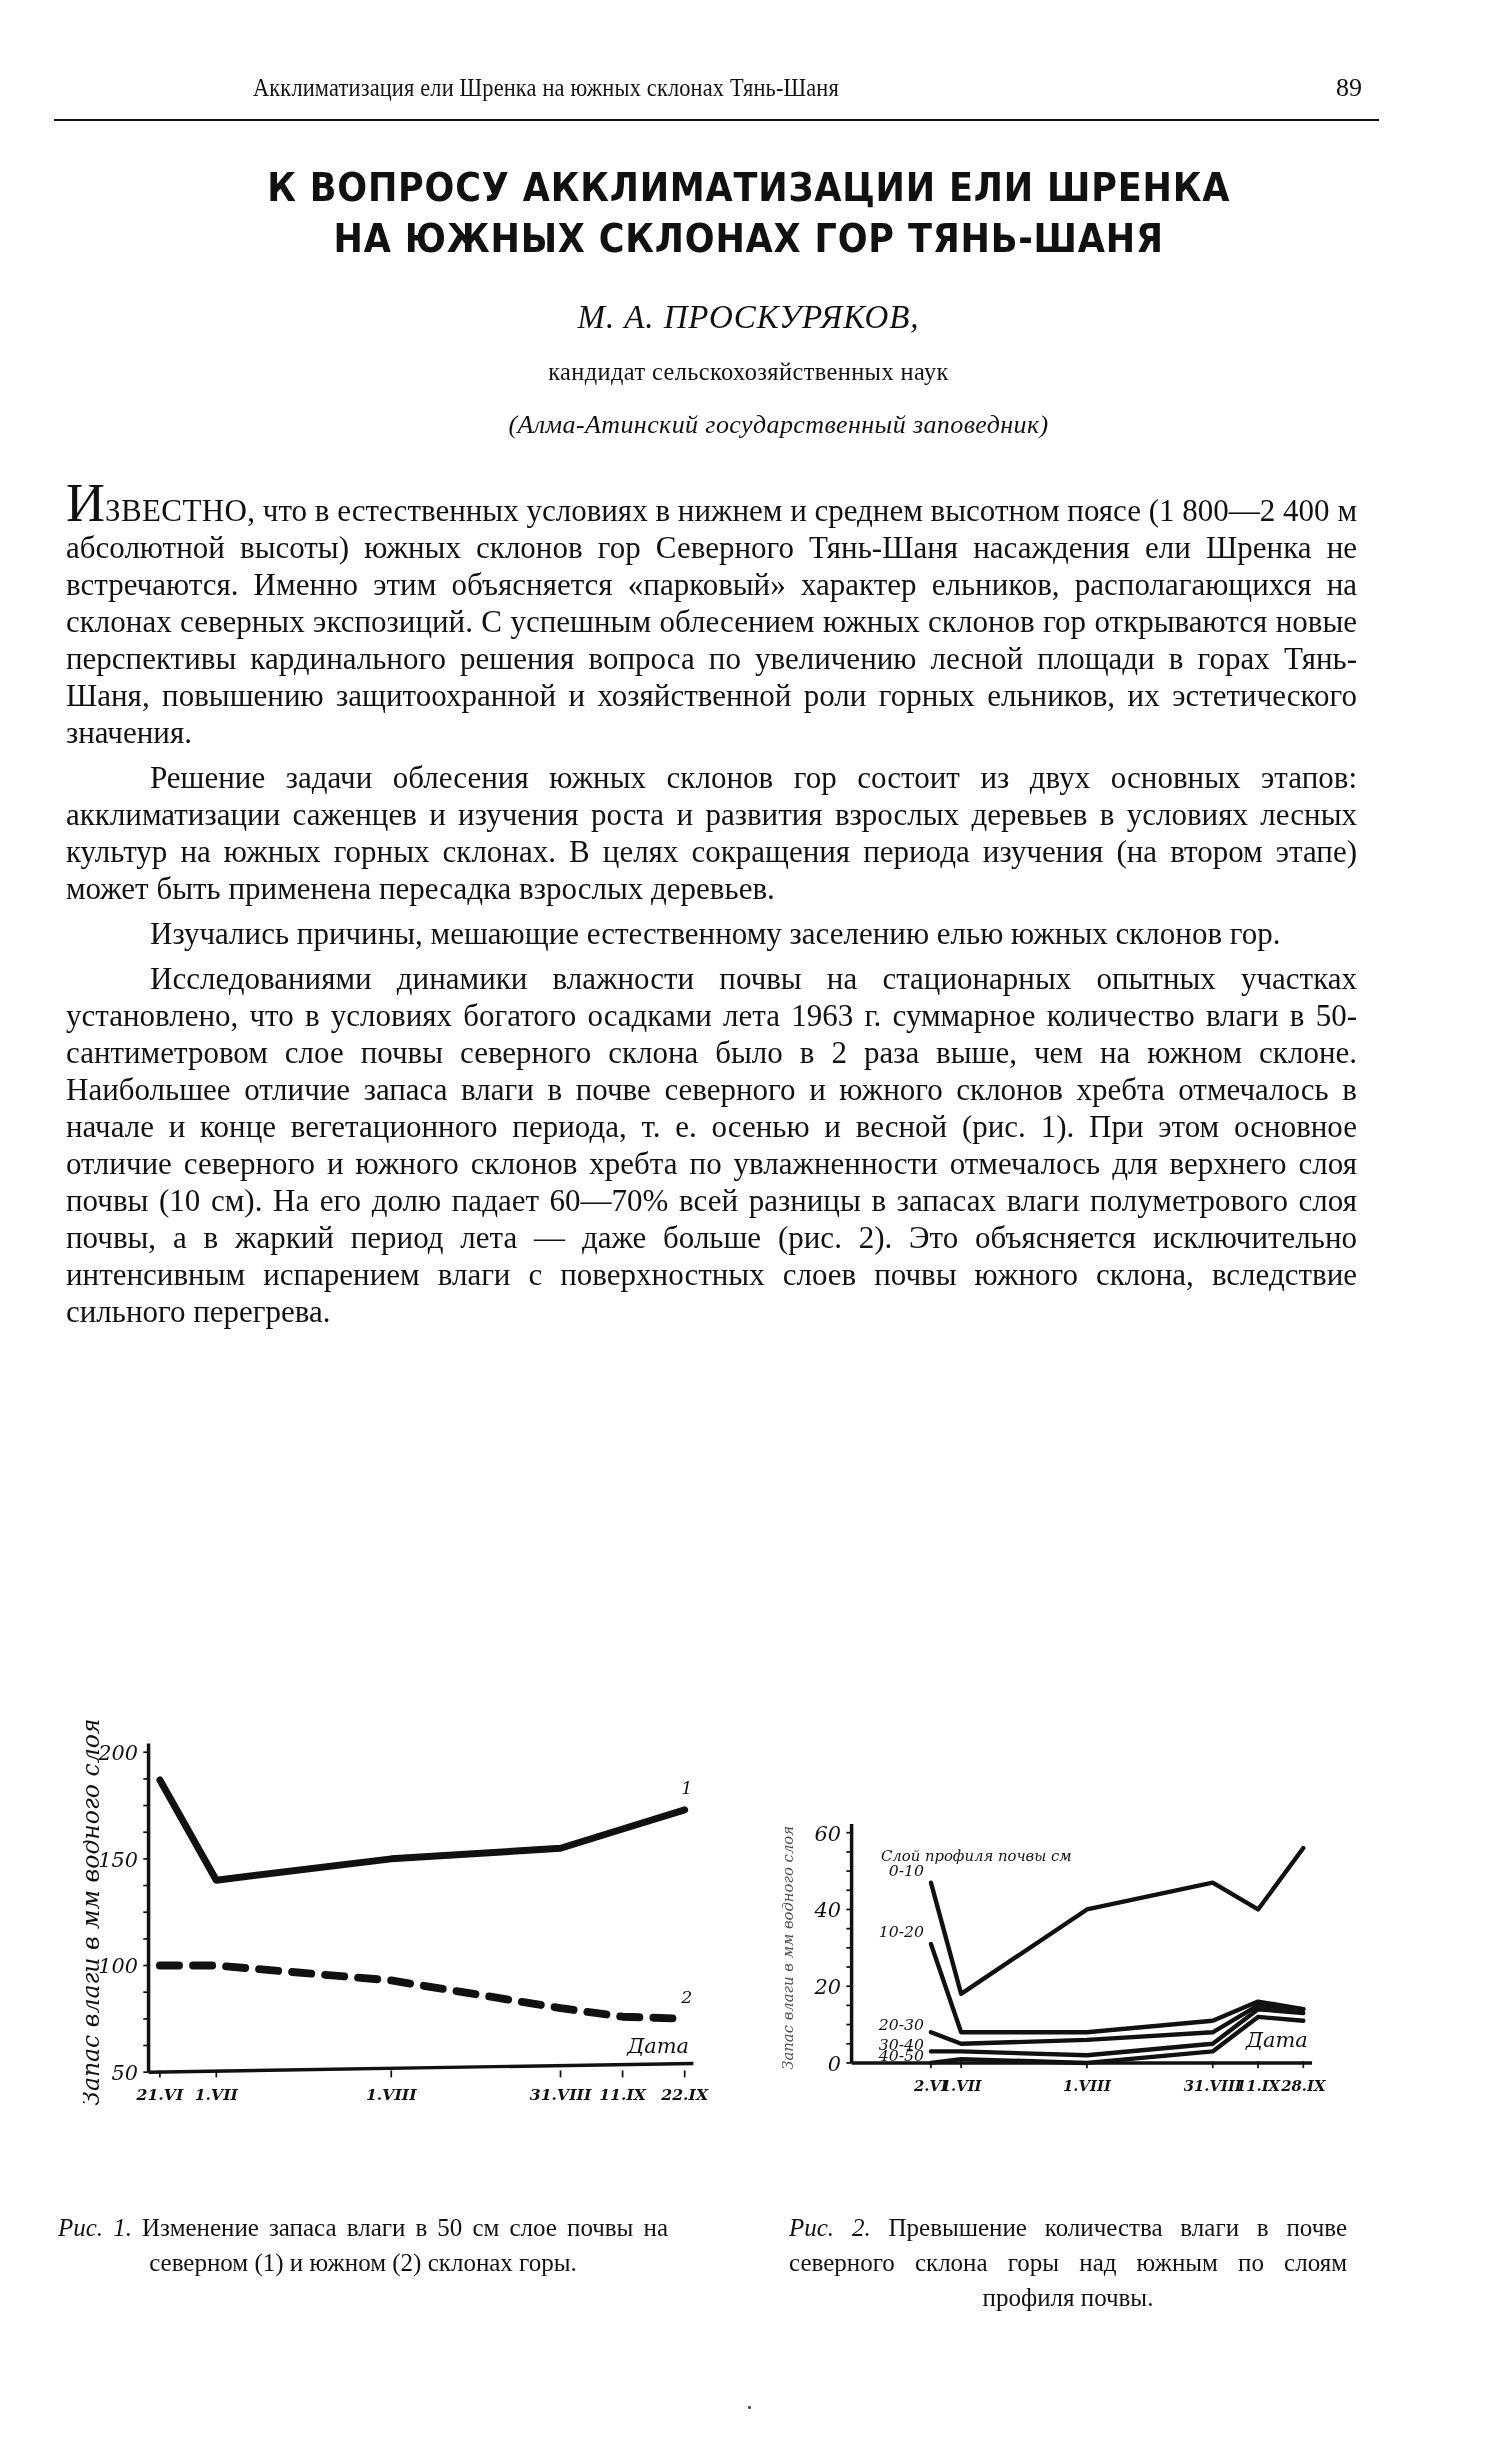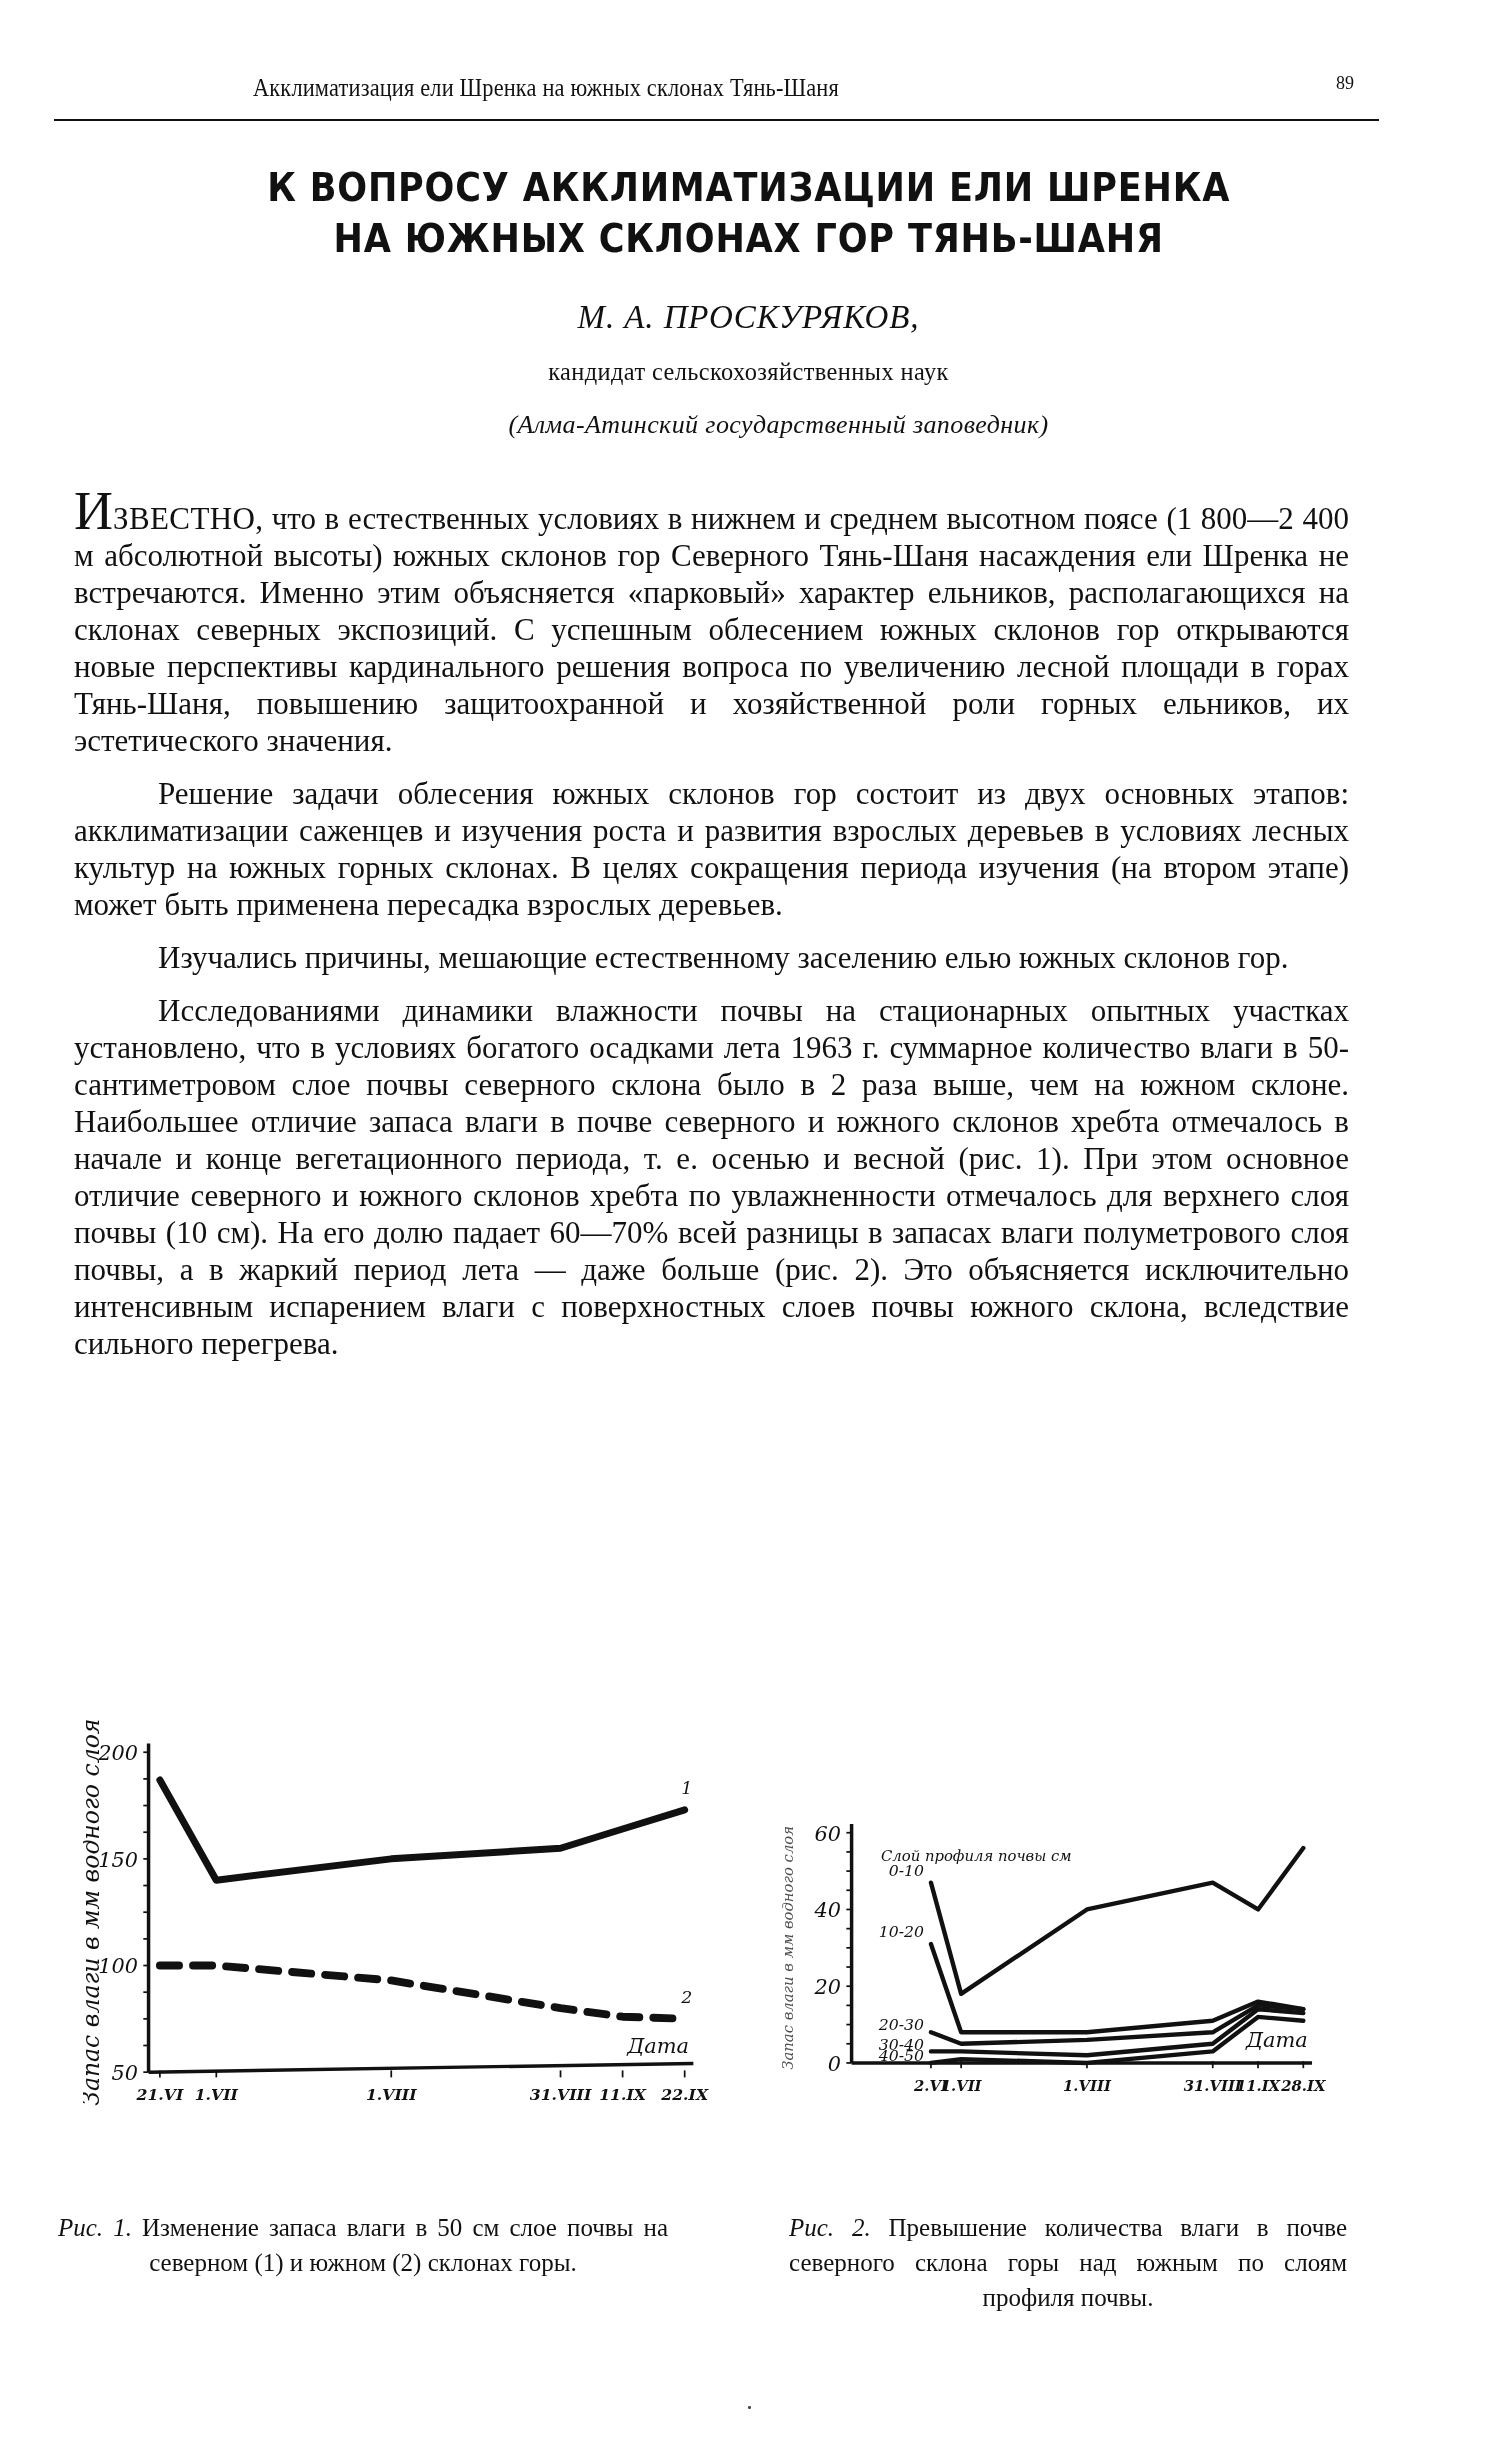--- a/index.html
+++ b/index.html
@@ -8,21 +8,21 @@
     color: #111; font-family: "Liberation Serif", "DejaVu Serif", serif;
   }
   .running-head {
     position: absolute; top: 73px; left: 0; width: 1206px; height: 35px;
   }
   .running-title {
     position: absolute; left: 253px; top: 0; font-size: 26px; letter-spacing: 0.2px;
     transform: scaleX(0.86); transform-origin: left top;
   }
   .page-number {
-    position: absolute; left: 1336px; top: 0; font-size: 18px;
+    position: absolute; left: 1336px; top: 0; font-size: 26px;
   }
   .head-rule {
     position: absolute; left: 54px; top: 119px; width: 1325px; height: 0;
     border-top: 2.6px solid #111;
   }
   .title {
     position: absolute; left: 0; top: 162px; width: 1497px; text-align: center;
     font-family: "DejaVu Sans", "Liberation Sans", sans-serif; font-weight: bold;
     font-size: 39px; line-height: 51px; letter-spacing: 0.9px;
     transform: scaleX(0.9); transform-origin: 750px 0;
@@ -36,21 +36,21 @@
     font-size: 24.4px; letter-spacing: 0.4px;
   }
   .affiliation {
     position: absolute; left: 0; top: 410px; width: 1497px; text-align: center;
     font-style: italic; font-size: 26px; letter-spacing: 0.4px; margin-left: 30px;
   }
   .body-text {
     position: absolute; left: 58px; top: 478px; width: 1307px;
     font-size: 31px; line-height: 37px; text-align: justify;
   }
-  .body-text p { margin: 16px; text-indent: 84px; }
+  .body-text p { margin: 8px; text-indent: 84px; }
   .body-text p.first { text-indent: 0; }
   .dropcap { font-size: 54px; line-height: 35px; }
   .caps { text-transform: none; letter-spacing: 0.4px; }
   .figure { position: absolute; }
   .fig1 { left: 83px; top: 1713px; width: 628px; height: 401px; }
   .fig2 { left: 767px; top: 1817px; width: 593px; height: 314px; }
   svg text { font-family: "DejaVu Serif", serif; font-style: italic; fill: #111; }
   .caption {
     position: absolute; font-size: 25px; line-height: 35px; text-align: justify;
   }

